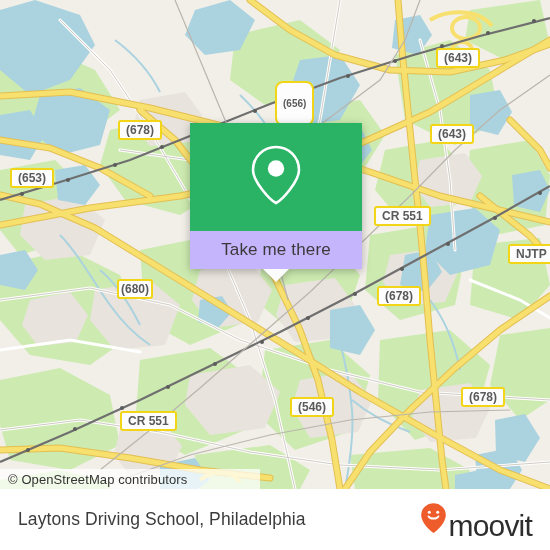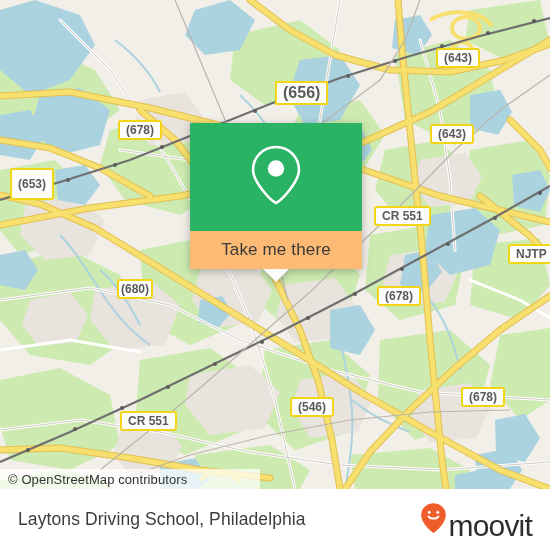--- a/index.html
+++ b/index.html
@@ -28,21 +28,21 @@
   #card{
     position:absolute;left:190px;top:123px;width:172px;
     z-index:8;
     filter:drop-shadow(0 2px 4px rgba(0,0,0,.28));
   }
   #card-top{
     background:#2ab365;height:108px;
     display:flex;align-items:center;justify-content:center;
   }
   #card-bottom{
-    background:#fdba74;height:38px;
+    background:#c4b5fd;height:38px;
     display:flex;align-items:center;justify-content:center;
     position:relative;
     text-align:center;
   }
   #card-label{
     font-size:17px;color:#3a3a3a;letter-spacing:.15px;white-space:nowrap;
   }
   #card-tail{
     position:absolute;left:50%;bottom:-13px;transform:translateX(-50%);
     width:0;height:0;
@@ -248,34 +248,34 @@
         </g>
       </g>
     </svg>
 
     <div></div>
     <div class="shield" style="position:absolute;left:436px;top:48px;">
       <span style="display:inline-block;background:#fdfdfd;border:2px solid #f2d516;border-radius:3px;
                    padding:1px 6px;font-size:12px;color:#5a5a5a;font-weight:bold;white-space:nowrap;">(643)</span>
     </div>
     <div class="shield" style="position:absolute;left:275px;top:81px;">
-      <span style="display:inline-block;background:#fdfdfd;border:2px solid #f2d516;border-radius:1px;
-                   padding:1px 6px;font-size:16px;color:#5a5a5a;font-weight:bold;white-space:nowrap;">(656)</span>
+      <span style="display:inline-block;background:#fdfdfd;border:2px solid #f2d516;border-radius:8px;
+                   padding:15px 6px;font-size:10px;color:#5a5a5a;font-weight:bold;white-space:nowrap;">(656)</span>
     </div>
     <div class="shield" style="position:absolute;left:118px;top:120px;">
       <span style="display:inline-block;background:#fdfdfd;border:2px solid #f2d516;border-radius:3px;
                    padding:1px 6px;font-size:12px;color:#5a5a5a;font-weight:bold;white-space:nowrap;">(678)</span>
     </div>
     <div class="shield" style="position:absolute;left:430px;top:124px;">
       <span style="display:inline-block;background:#fdfdfd;border:2px solid #f2d516;border-radius:3px;
                    padding:1px 6px;font-size:12px;color:#5a5a5a;font-weight:bold;white-space:nowrap;">(643)</span>
     </div>
     <div class="shield" style="position:absolute;left:10px;top:168px;">
       <span style="display:inline-block;background:#fdfdfd;border:2px solid #f2d516;border-radius:3px;
-                   padding:7px 6px;font-size:12px;color:#5a5a5a;font-weight:bold;white-space:nowrap;">(653)</span>
+                   padding:1px 6px;font-size:12px;color:#5a5a5a;font-weight:bold;white-space:nowrap;">(653)</span>
     </div>
     <div class="shield" style="position:absolute;left:374px;top:206px;">
       <span style="display:inline-block;background:#fdfdfd;border:2px solid #f2d516;border-radius:3px;
                    padding:1px 6px;font-size:12px;color:#5a5a5a;font-weight:bold;white-space:nowrap;">CR 551</span>
     </div>
     <div class="shield" style="position:absolute;left:508px;top:244px;">
       <span style="display:inline-block;background:#fdfdfd;border:2px solid #f2d516;border-radius:3px;
                    padding:1px 6px;font-size:12px;color:#5a5a5a;font-weight:bold;white-space:nowrap;">NJTP</span>
     </div>
     <div class="shield" style="position:absolute;left:117px;top:279px;">

